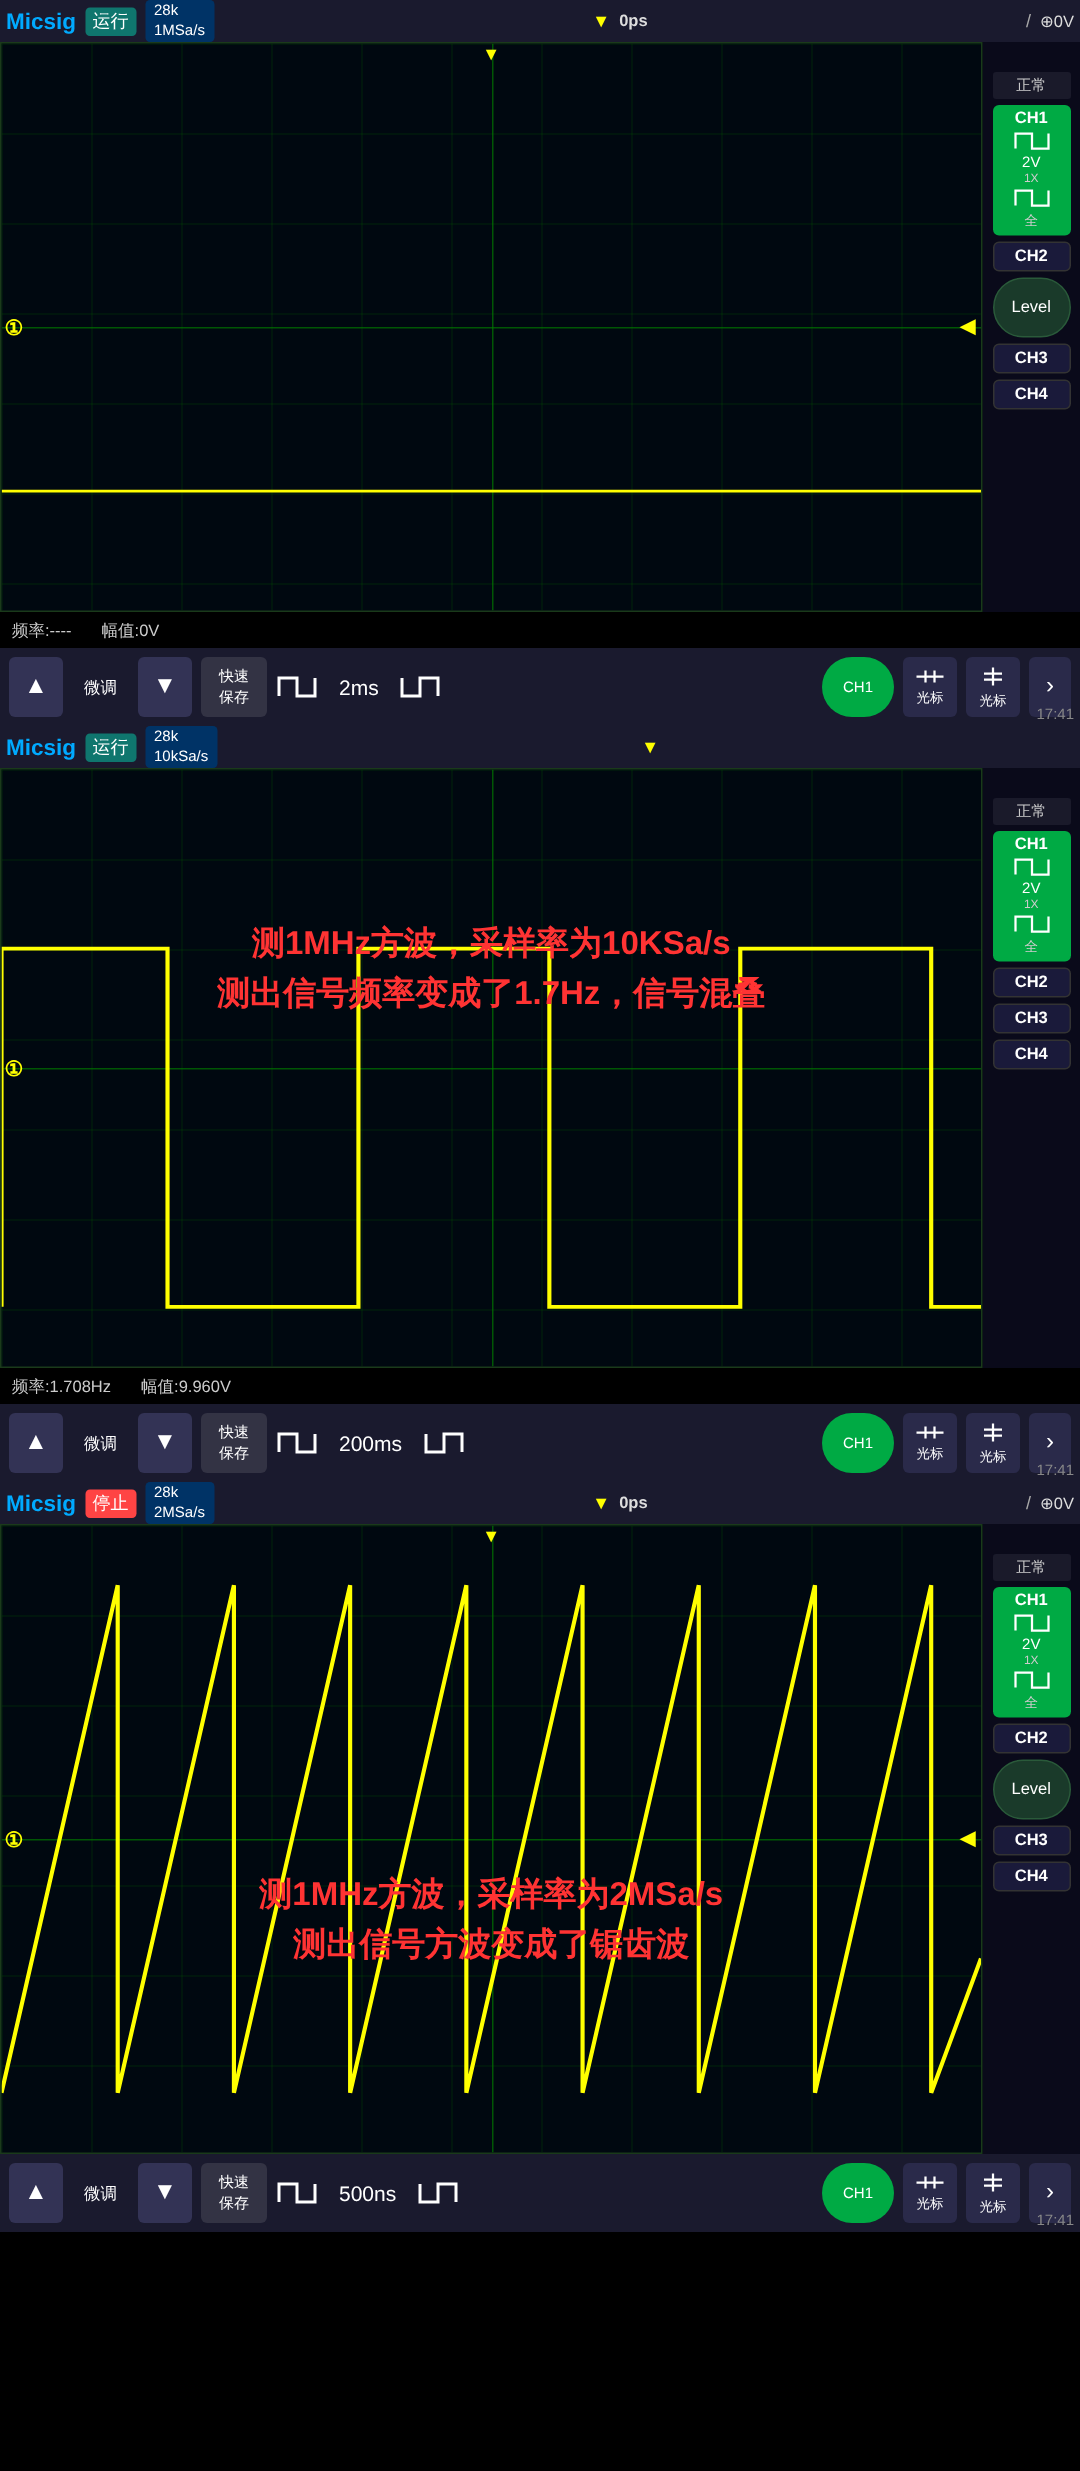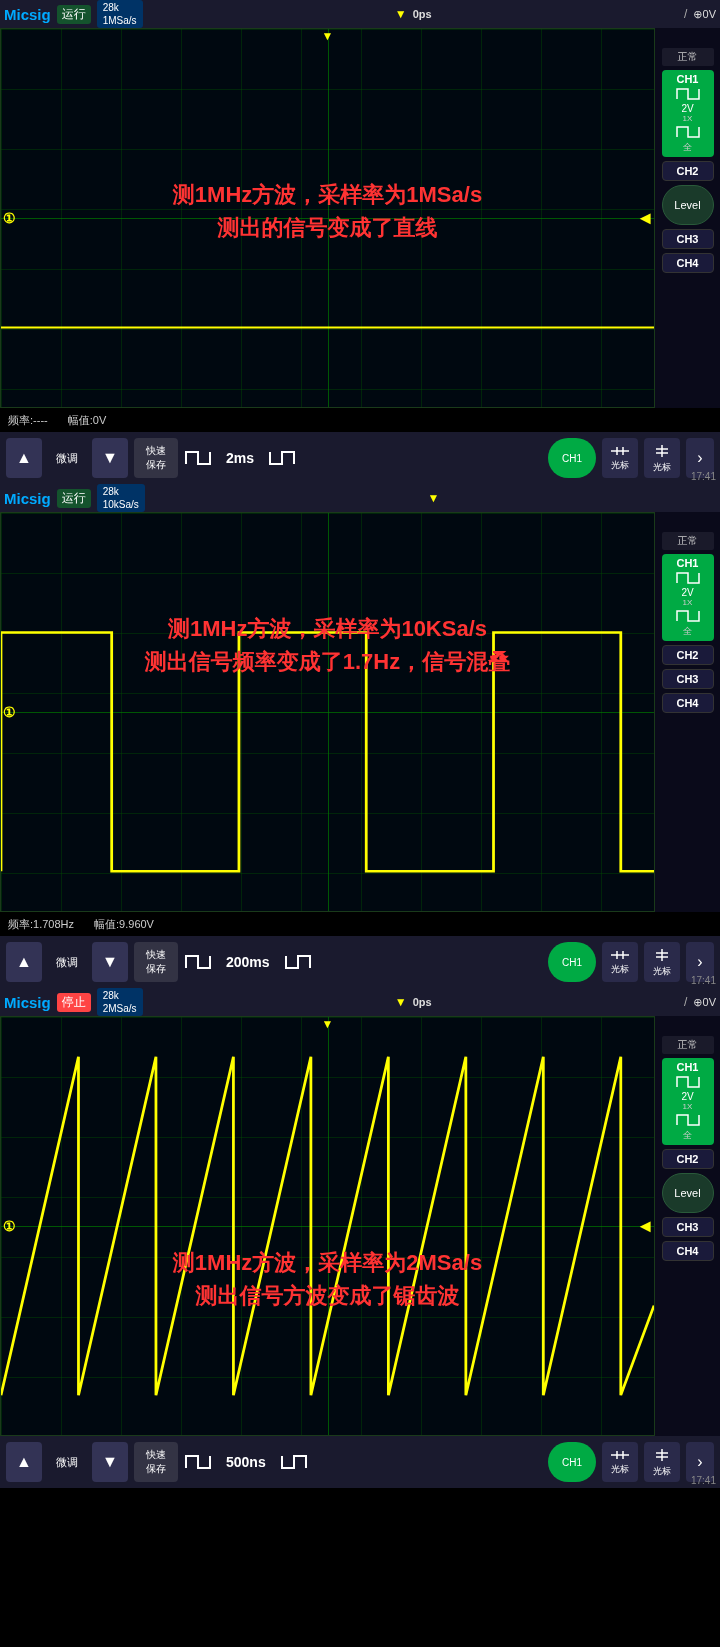--- a/index.html
+++ b/index.html
@@ -22,21 +22,21 @@
     .brand {
       font-size: 15px;
       font-weight: bold;
       color: #00aaff;
     }
     .run-status {
       font-size: 12px;
       padding: 1px 5px;
       border-radius: 3px;
     }
-    .run-status.running { background: #14532d; color: #fff; font-family: Liberation Serif, serif; }
+    .run-status.running { background: #0f766e; color: #fff; font-family: Liberation Serif, serif; }
     .run-status.stopped { background: #ff4444; color: #fff; }
     .header-info {
       display: flex;
       flex-direction: column;
       align-items: center;
       background: #003366;
       border-radius: 3px;
       padding: 1px 6px;
       font-size: 10px;
       color: #fff;
@@ -196,21 +196,21 @@
     }
     .ctrl-btn.ch1-btn {
       background: #00aa44;
       border-radius: 20px;
       padding: 6px 12px;
       min-width: 48px;
     }
     .ctrl-btn.time-val {
       background: transparent;
       font-size: 14px;
-      font-weight: bold;
+      font-weight: normal;
       color: #fff;
     }
     .ctrl-icon {
       width: 28px;
       height: 20px;
       display: flex;
       align-items: center;
       justify-content: center;
     }
     .ctrl-spacer { flex: 1; }
@@ -357,24 +357,20 @@
       <div class="time-marker">▼</div>
 
       <div class="ch1-indicator">①</div>
 
       <div class="trigger-arrow-right">◄</div>
 
       <svg class="waveform-svg" viewBox="0 0 590 380" preserveAspectRatio="none">
         <line x1="0" y1="300" x2="590" y2="300" stroke="#ffff00" stroke-width="2"></line>
       </svg>
 
-      <div class="annotation">
-        <div>测1MHz方波，采样率为1MSa/s</div>
-        <div>测出的信号变成了直线</div>
-      </div>
     </div>
 
     <div class="right-sidebar">
       <span class="normal-label">正常</span>
 
       <div class="ch-button ch1-active">
         <span class="ch-name">CH1</span>
 
         <svg class="mini-wave" viewBox="0 0 26 18">
           <polyline points="2,14 2,4 13,4 13,14 24,14 24,4" stroke="#fff" stroke-width="1.5" fill="none"></polyline>

